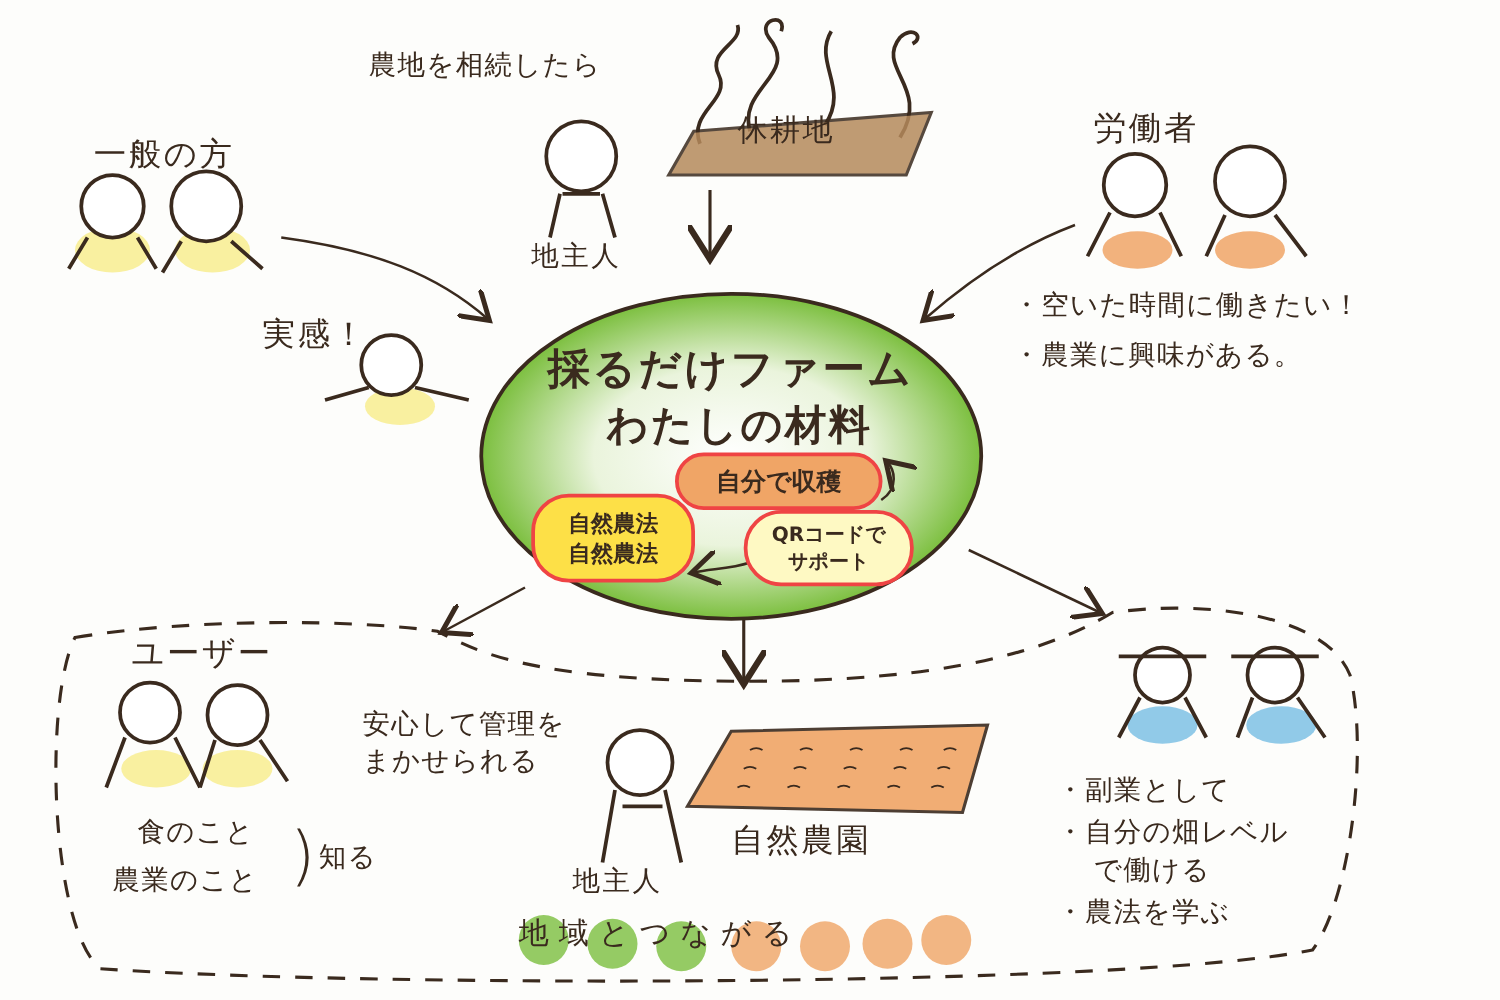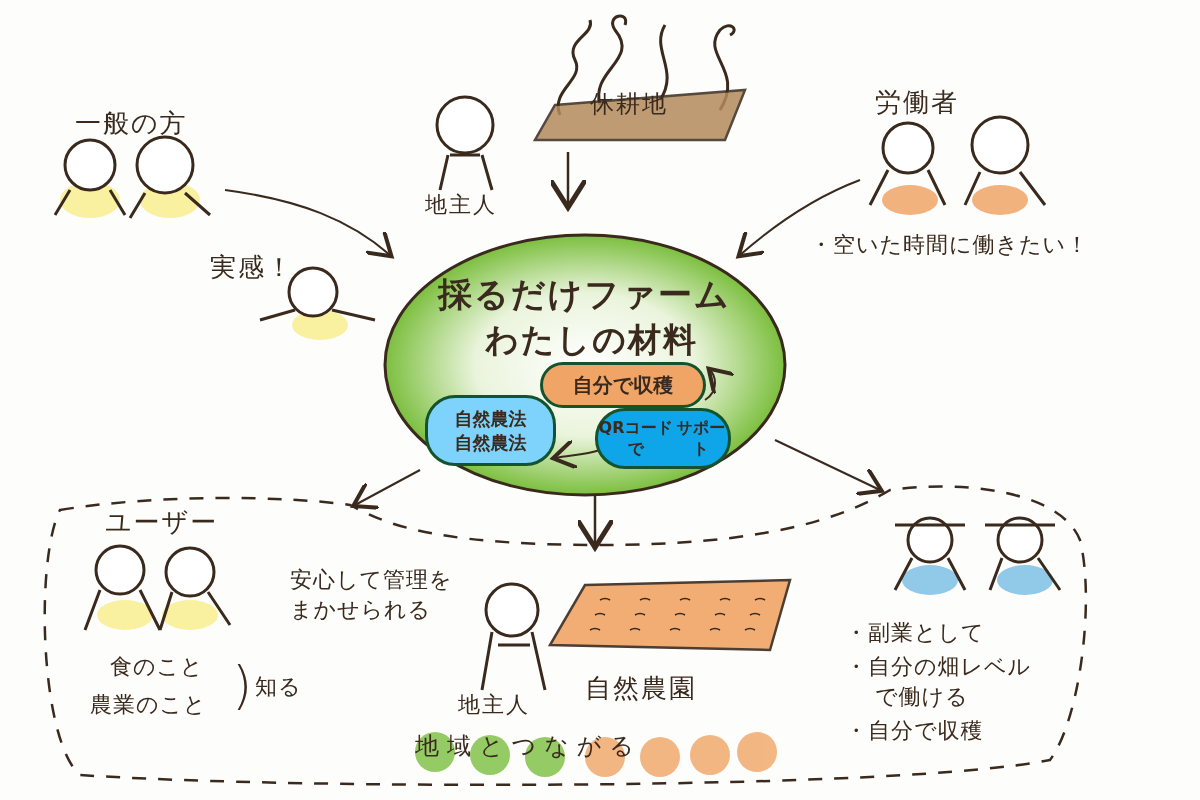--- a/index.html
+++ b/index.html
@@ -1,21 +1,21 @@
 <!DOCTYPE html>
 <html><head>
 <meta charset="utf-8">
 <style>
   html,body{margin:0;padding:0;}
   body{width:1200px;height:800px;background:#fdfdfb;position:relative;overflow:hidden;font-family:"DejaVu Sans",sans-serif;color:#3a2a1e;}
   .abs{position:absolute;}
   .lbl{font-size:26px;font-weight:normal;white-space:nowrap;letter-spacing:2px;}
   .note{font-size:22px;white-space:nowrap;letter-spacing:1px;line-height:30px;}
   svg.layer{position:absolute;left:0;top:0;}
-  .bubble{position:absolute;border:3px solid #14532d;border-radius:50%;display:flex;align-items:center;justify-content:center;text-align:center;font-weight:bold;}
+  .bubble{position:absolute;border:3px solid #ef4444;border-radius:50%;display:flex;align-items:center;justify-content:center;text-align:center;font-weight:bold;}
   .title{font-size:34px;font-weight:bold;letter-spacing:2px;}
   .sub{font-size:33px;font-weight:bold;letter-spacing:2px;}
 </style>
 </head>
 <body>
 
 <svg class="layer" width="1200" height="800">
   <defs>
     <marker id="ah" markerWidth="14" markerHeight="14" refX="10" refY="7" orient="auto">
       <path d="M0,0 L11,7 L0,14" fill="none" stroke="#3a2a1e" stroke-width="2"></path>
@@ -105,61 +105,63 @@
     <circle cx="490" cy="755" r="20" fill="#7cbf3f"></circle>
     <circle cx="545" cy="757" r="20" fill="#7cbf3f"></circle>
     <circle cx="605" cy="757" r="20" fill="#f0a566"></circle>
     <circle cx="660" cy="757" r="20" fill="#f0a566"></circle>
     <circle cx="710" cy="755" r="20" fill="#f0a566"></circle>
     <circle cx="757" cy="752" r="20" fill="#f0a566"></circle>
   </g>
 </svg>
 
 <div class="abs note" style="left:295px;top:38px;">
+  <div>農地を相続したら</div>
 </div>
 <div class="abs lbl" style="left:590px;top:88px;font-size:24px;">休耕地</div>
 <div class="abs lbl" style="left:425px;top:190px;font-size:22px;">地主人</div>
 
 <div class="abs lbl" style="left:75px;top:106px;text-align:right;">一般の方</div>
 <div class="abs lbl" style="left:210px;top:250px;">実感！</div>
 
 <div class="abs lbl" style="left:875px;top:85px;">労働者</div>
 <div class="abs note" style="left:810px;top:230px;">
   <div>・空いた時間に働きたい！</div>
+  <div style="margin-top:10px;">・農業に興味がある。</div>
 </div>
 
 <div class="abs title" style="left:438px;top:272px;">採るだけファーム</div>
 <div class="abs sub" style="left:485px;top:318px;">わたしの材料</div>
 
 <div class="bubble" style="left:540px;top:362px;width:160px;height:40px;border-radius:24px;background:#f0a566;font-size:20px;">
   <span>自分で収穫</span>
 </div>
-<div class="bubble" style="left:425px;top:395px;width:125px;height:65px;border-radius:30px;background:#7dd3fc;font-size:18px;flex-direction:column;">
+<div class="bubble" style="left:425px;top:395px;width:125px;height:65px;border-radius:30px;background:#fde047;font-size:18px;flex-direction:column;">
   <span>自然農法</span>
   <span>自然農法</span>
 </div>
-<div class="bubble" style="left:595px;top:408px;width:130px;height:55px;border-radius:30px;background:#0ea5e9;font-size:16px;flex-direction:row;">
+<div class="bubble" style="left:595px;top:408px;width:130px;height:55px;border-radius:30px;background:#fef9c3;font-size:16px;flex-direction:column;">
   <span>QRコードで</span>
   <span>サポート</span>
 </div>
 
 <div class="abs lbl" style="left:105px;top:505px;">ユーザー</div>
 <div class="abs note" style="left:90px;top:652px;">
   <div style="padding-left:20px;">食のこと</div>
   <div style="margin-top:8px;">農業のこと</div>
 </div>
 <div class="abs" style="left:232px;top:655px;font-size:52px;line-height:60px;font-weight:lighter;">)</div>
 <div class="abs note" style="left:255px;top:672px;">知る</div>
 
 <div class="abs note" style="left:290px;top:565px;">
   <div>安心して管理を</div>
   <div>まかせられる</div>
 </div>
 <div class="abs lbl" style="left:458px;top:690px;font-size:22px;">地主人</div>
-<div class="abs lbl" style="left:585px;top:655px;margin-top:16px;">自然農園</div>
+<div class="abs lbl" style="left:585px;top:655px;">自然農園</div>
 <div class="abs lbl" style="left:415px;top:730px;font-size:24px;letter-spacing:8px;">地域とつながる</div>
 
 <div class="abs note" style="left:845px;top:618px;line-height:30px;">
   <div>・副業として</div>
   <div style="margin-top:4px;">・自分の畑レベル</div>
   <div style="padding-left:30px;">で働ける</div>
-  <div style="margin-top:4px;">・自分で収穫</div>
+  <div style="margin-top:4px;">・農法を学ぶ</div>
 </div>
 
 </body></html>

